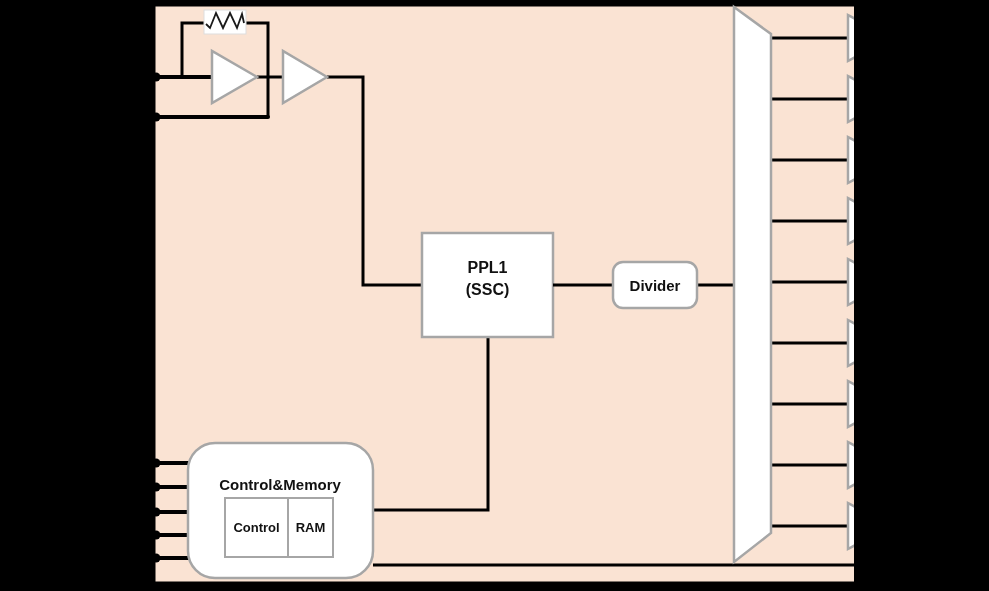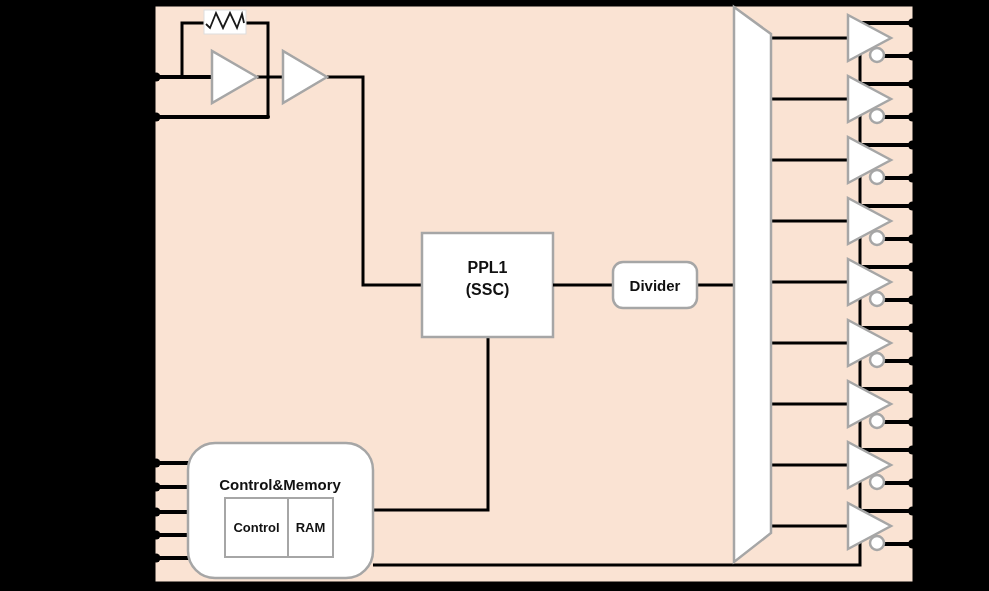--- a/index.html
+++ b/index.html
@@ -1,16 +1,16 @@
 <!DOCTYPE html>
 <html><head>
 <meta charset="utf-8">
 <style>
   html, body { margin: 0; padding: 0; background: #000; }
-  .stage { width: 989px; height: 591px; position: relative; background: #000; overflow: hidden; }
+  .stage { width: 854px; height: 591px; position: relative; background: #000; overflow: hidden; }
   svg { display: block; }
   text {
     font-family: "Liberation Sans", sans-serif;
     font-weight: bold;
     fill: #111111;
   }
   .t16 { font-size: 16px; }
   .t15 { font-size: 15px; }
   .t13 { font-size: 13px; }
 </style>

